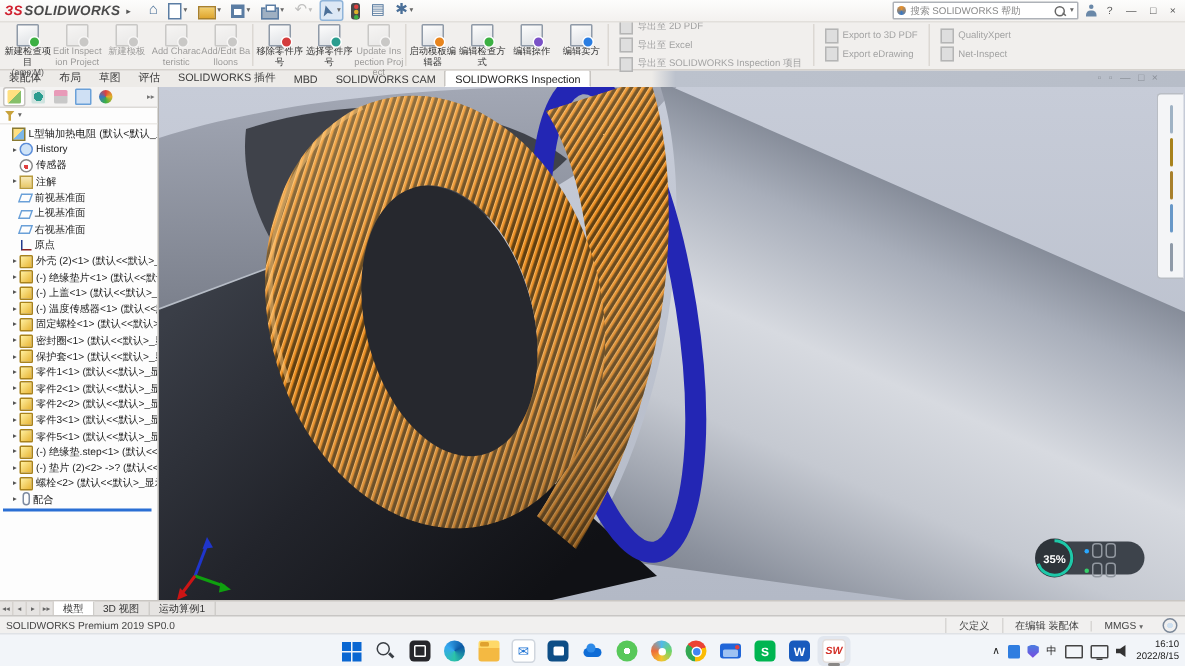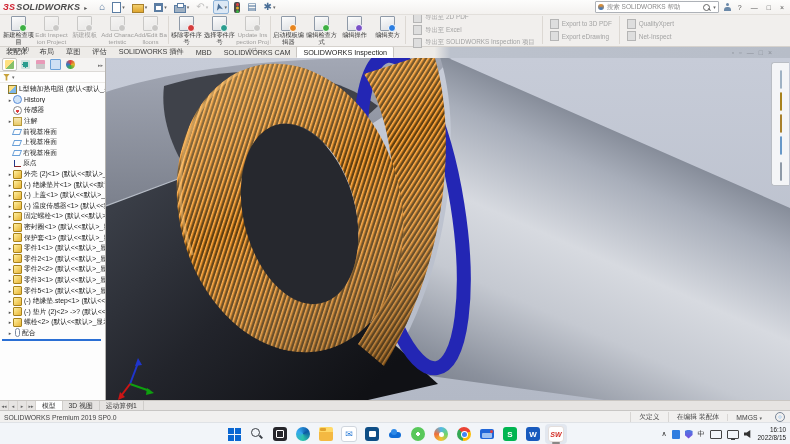--- a/index.html
+++ b/index.html
@@ -576,20 +576,40 @@
     <div id="taskpane">
         <div><span class="tpi tp-home"></span></div>
         <div><span class="tpi tp-resources"></span></div>
         <div><span class="tpi tp-design-library"></span></div>
         <div><span class="tpi tp-file-explorer"></span></div>
         <div><span class="tpi tp-view-palette"></span></div>
         <div><span class="tpi tp-appearances"></span></div>
         <div><span class="tpi tp-custom-properties"></span></div>
       </div>
 
+    <div id="zoombubble">
+      <div id="zb-pill"></div>
+      <svg id="zb-circle" width="28" height="28">
+        <circle cx="14" cy="14" r="13" fill="#2e343a"></circle>
+        <circle cx="14" cy="14" r="11.5" fill="none" stroke="#1ec9a9" stroke-width="2" stroke-dasharray="50 22" transform="rotate(-90 14 14)"></circle>
+        <text x="14" y="17" text-anchor="middle" font-size="7.5" font-weight="bold" fill="#fff" font-family="Liberation Sans, DejaVu Sans, sans-serif" id="zb-text">35%</text>
+      </svg>
+      <div id="zb-hints">
+        <div class="zh-row">
+          <span class="zh-dot" style="background:#2aa8ff"></span>
+          <span class="zh-mouse"></span>
+          <span class="zh-mouse"></span>
+        </div>
+        <div class="zh-row">
+          <span class="zh-dot" style="background:#35d06a"></span>
+          <span class="zh-mouse"></span>
+          <span class="zh-mouse"></span>
+        </div>
+      </div>
+    </div>
   </div>
 </div>
 
 <div class="band" id="doctabs">
   <span class="dnav">◂◂</span>
   <span class="dnav">◂</span>
   <span class="dnav">▸</span>
   <span class="dnav">▸▸</span>
   <div id="dtabs" style="display:flex;align-items:stretch">
       <span class="dtab active">模型</span>

